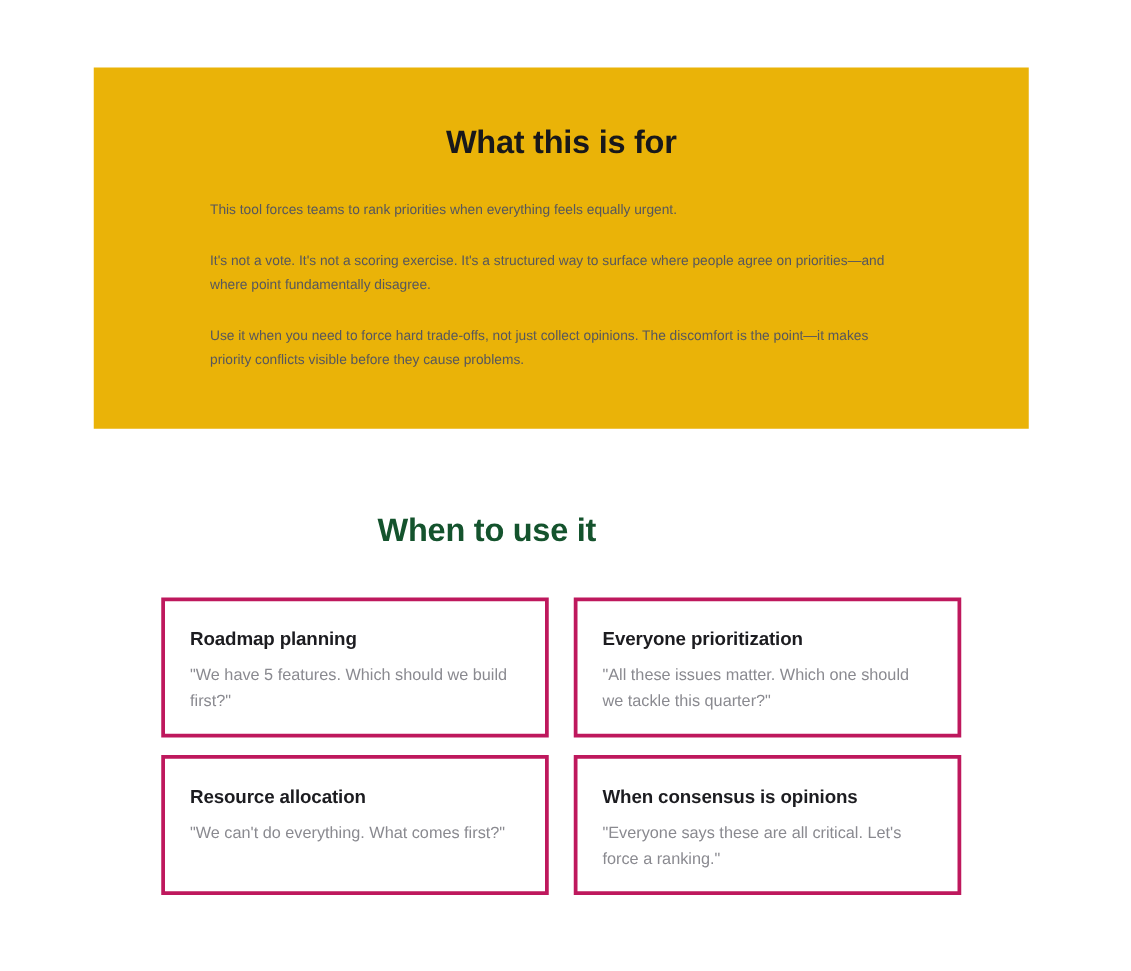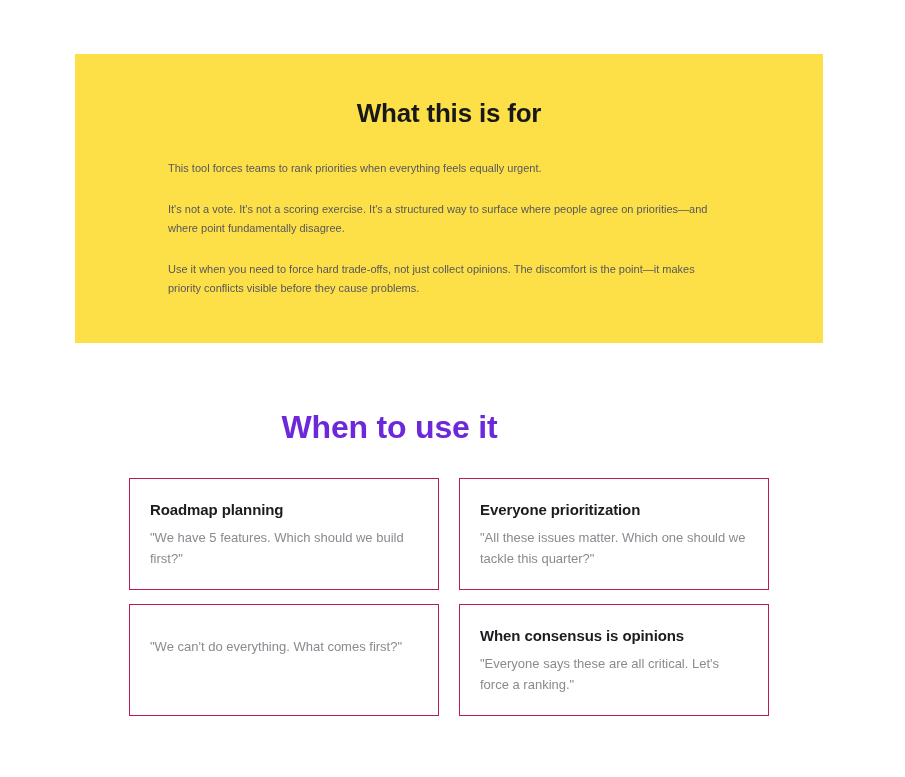--- a/index.html
+++ b/index.html
@@ -22,21 +22,21 @@
     box-sizing: border-box;
   }
 
   
   .intro-panel {
     position: absolute;
     left: 75px;
     top: 54px;
     width: 748px;
     height: 289px;
-    background: #fde047;
+    background: #eab308;
     box-sizing: border-box;
   }
 
   .intro-title {
     margin: 0;
     padding-top: 44px;
     text-align: center;
     font-size: 26px;
     font-weight: 600;
     color: #18181b;
@@ -61,40 +61,40 @@
   }
 
   
   .use-title {
     position: absolute;
     left: 0;
     top: 409px;
     width: 779px;
     margin: 0;
     text-align: center;
-    font-size: 32px;
+    font-size: 26px;
     font-weight: 600;
-    color: #6d28d9;
+    color: #14532d;
     letter-spacing: -0.2px;
   }
 
   .card-grid {
     position: absolute;
     left: 129px;
     top: 478px;
     width: 640px;
     display: grid;
     grid-template-columns: 310px 310px;
     grid-template-rows: 112px 112px;
     column-gap: 20px;
     row-gap: 14px;
   }
 
   .use-card {
-    border: 1px solid #be185d;
+    border: 3px solid #be185d;
     background: #ffffff;
     box-sizing: border-box;
     padding: 22px 20px 0 20px;
   }
 
   .use-card-title {
     margin: 0;
     font-size: 15px;
     font-weight: 600;
     color: #1c1c20;
@@ -131,20 +131,21 @@
       <h3 class="use-card-title">Roadmap planning</h3>
       <p class="use-card-quote">"We have 5 features. Which should we build first?"</p>
     </div>
 
     <div class="use-card">
       <h3 class="use-card-title">Everyone prioritization</h3>
       <p class="use-card-quote">"All these issues matter. Which one should we tackle this quarter?"</p>
     </div>
 
     <div class="use-card">
+      <h3 class="use-card-title">Resource allocation</h3>
       <p class="use-card-quote">"We can't do everything. What comes first?"</p>
     </div>
 
     <div class="use-card">
       <h3 class="use-card-title">When consensus is opinions</h3>
       <p class="use-card-quote">"Everyone says these are all critical. Let's force a ranking."</p>
     </div>
 
   </div>
 

